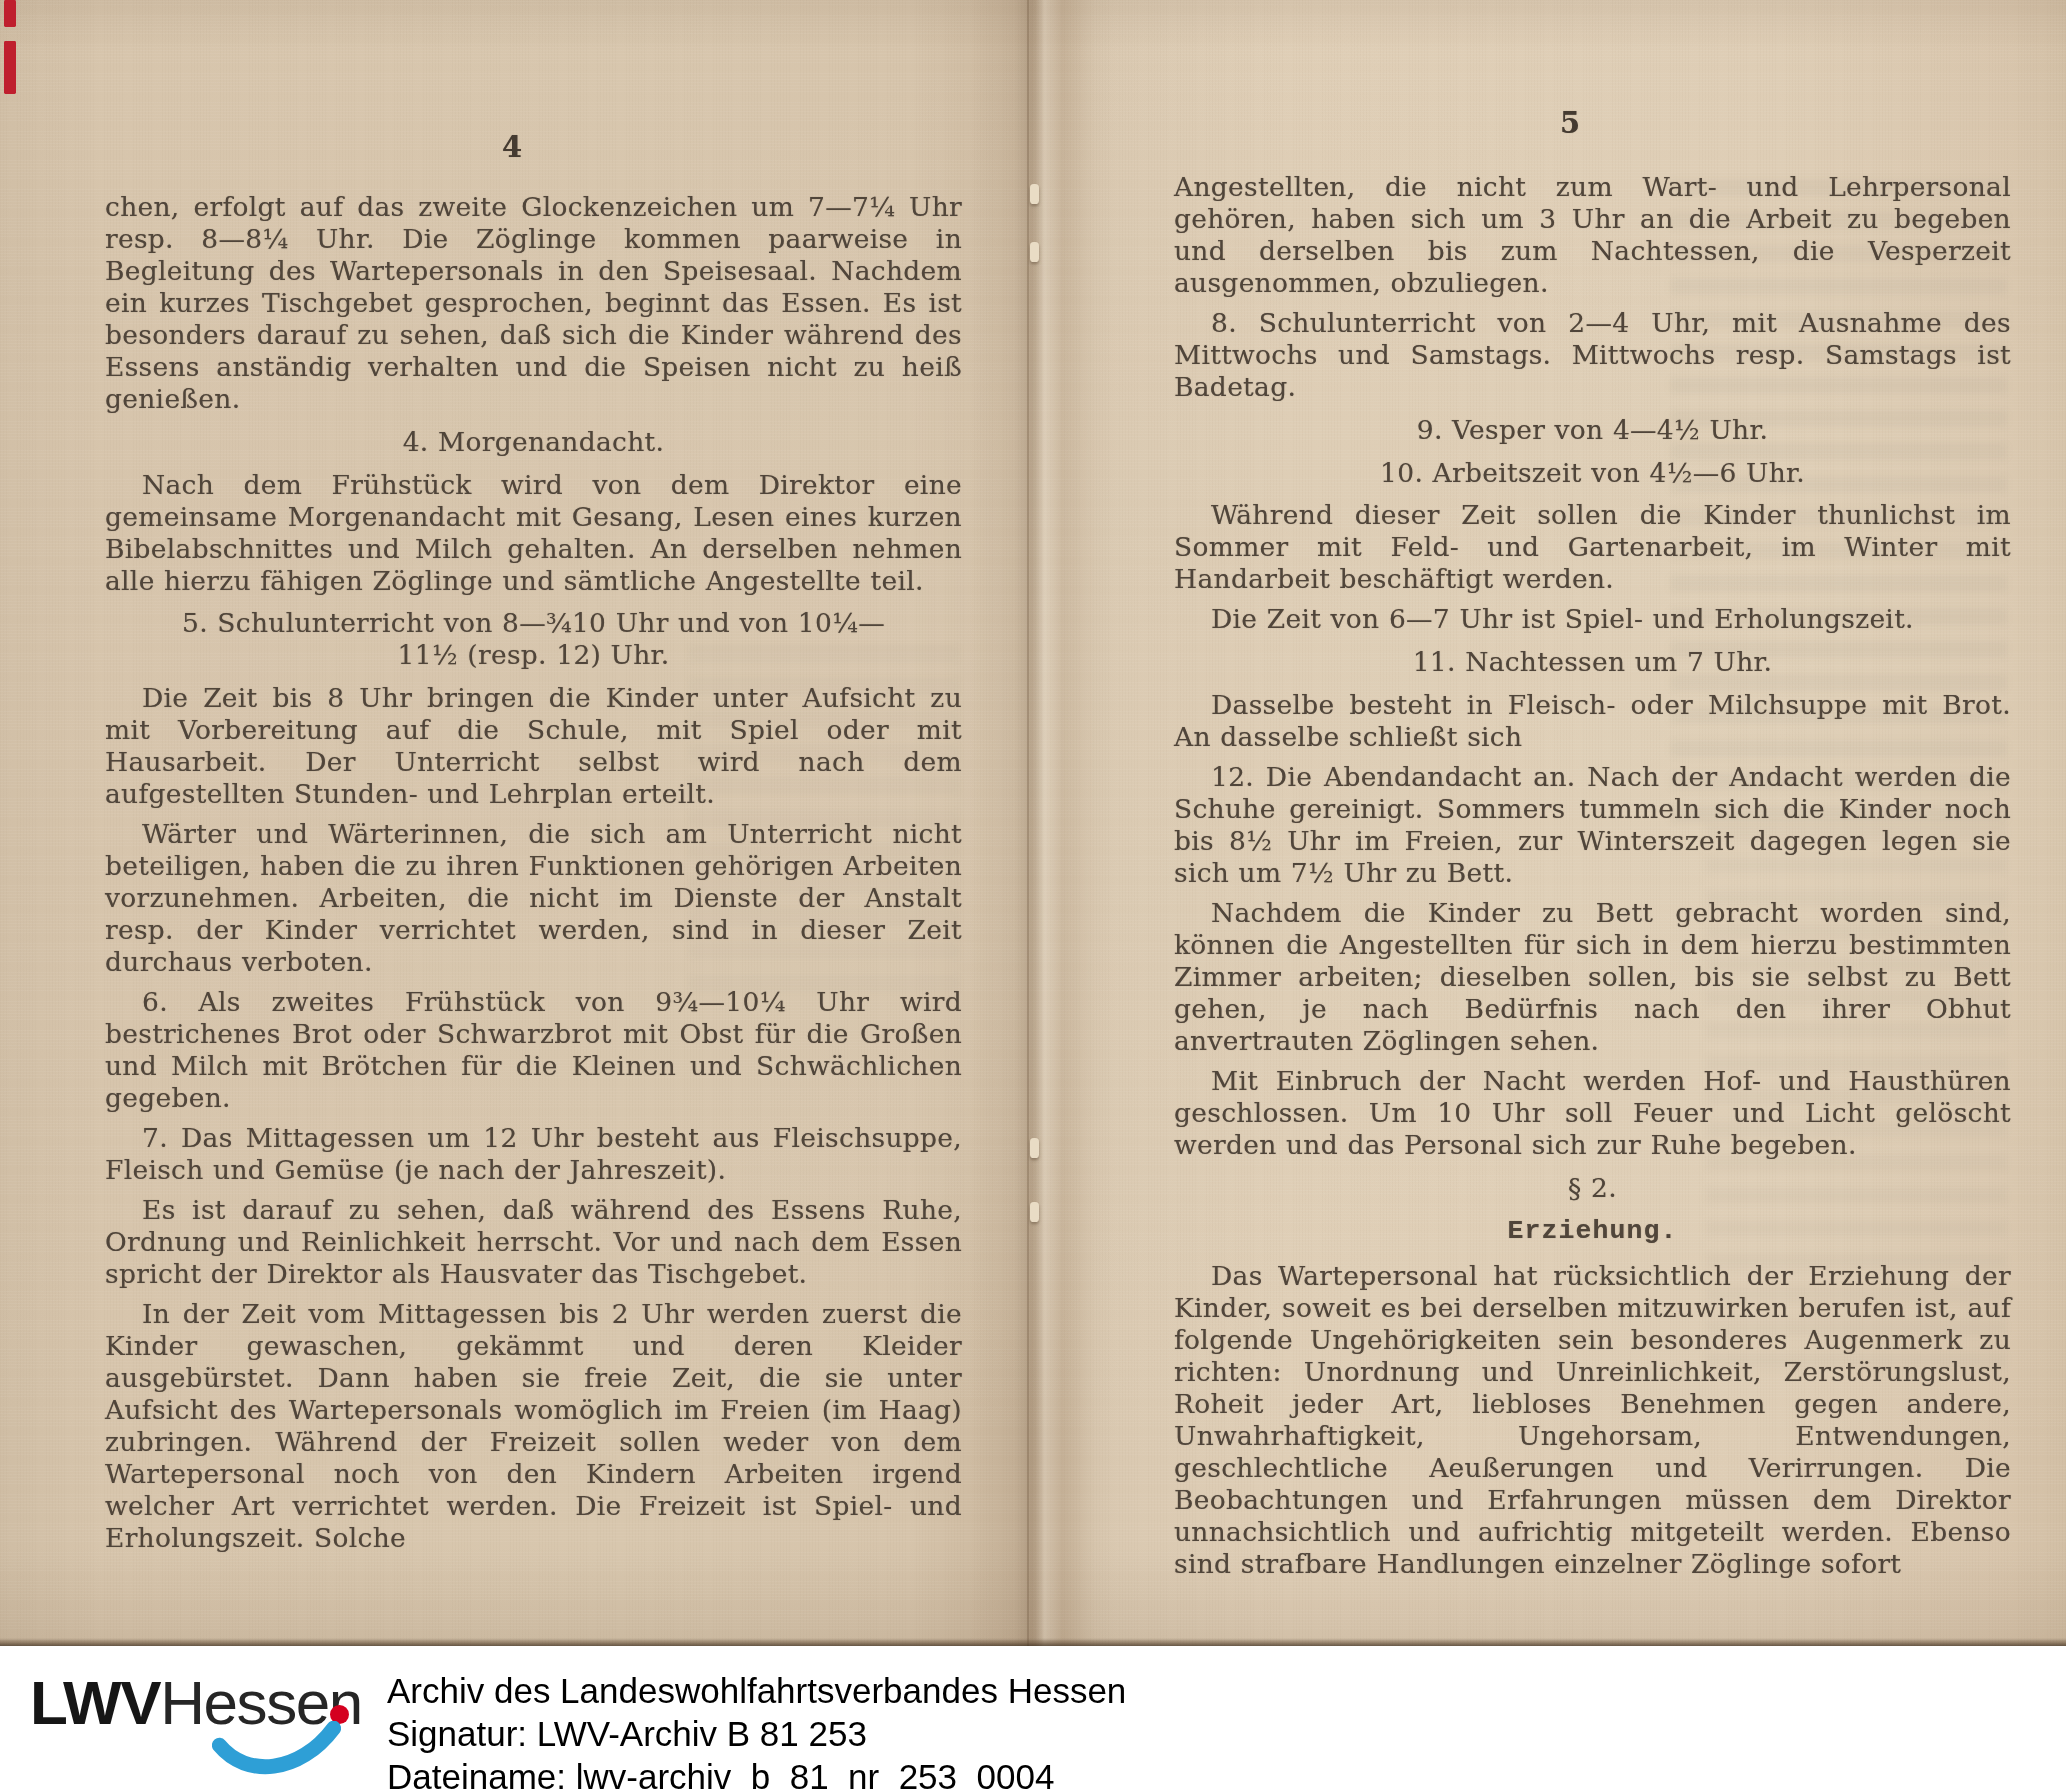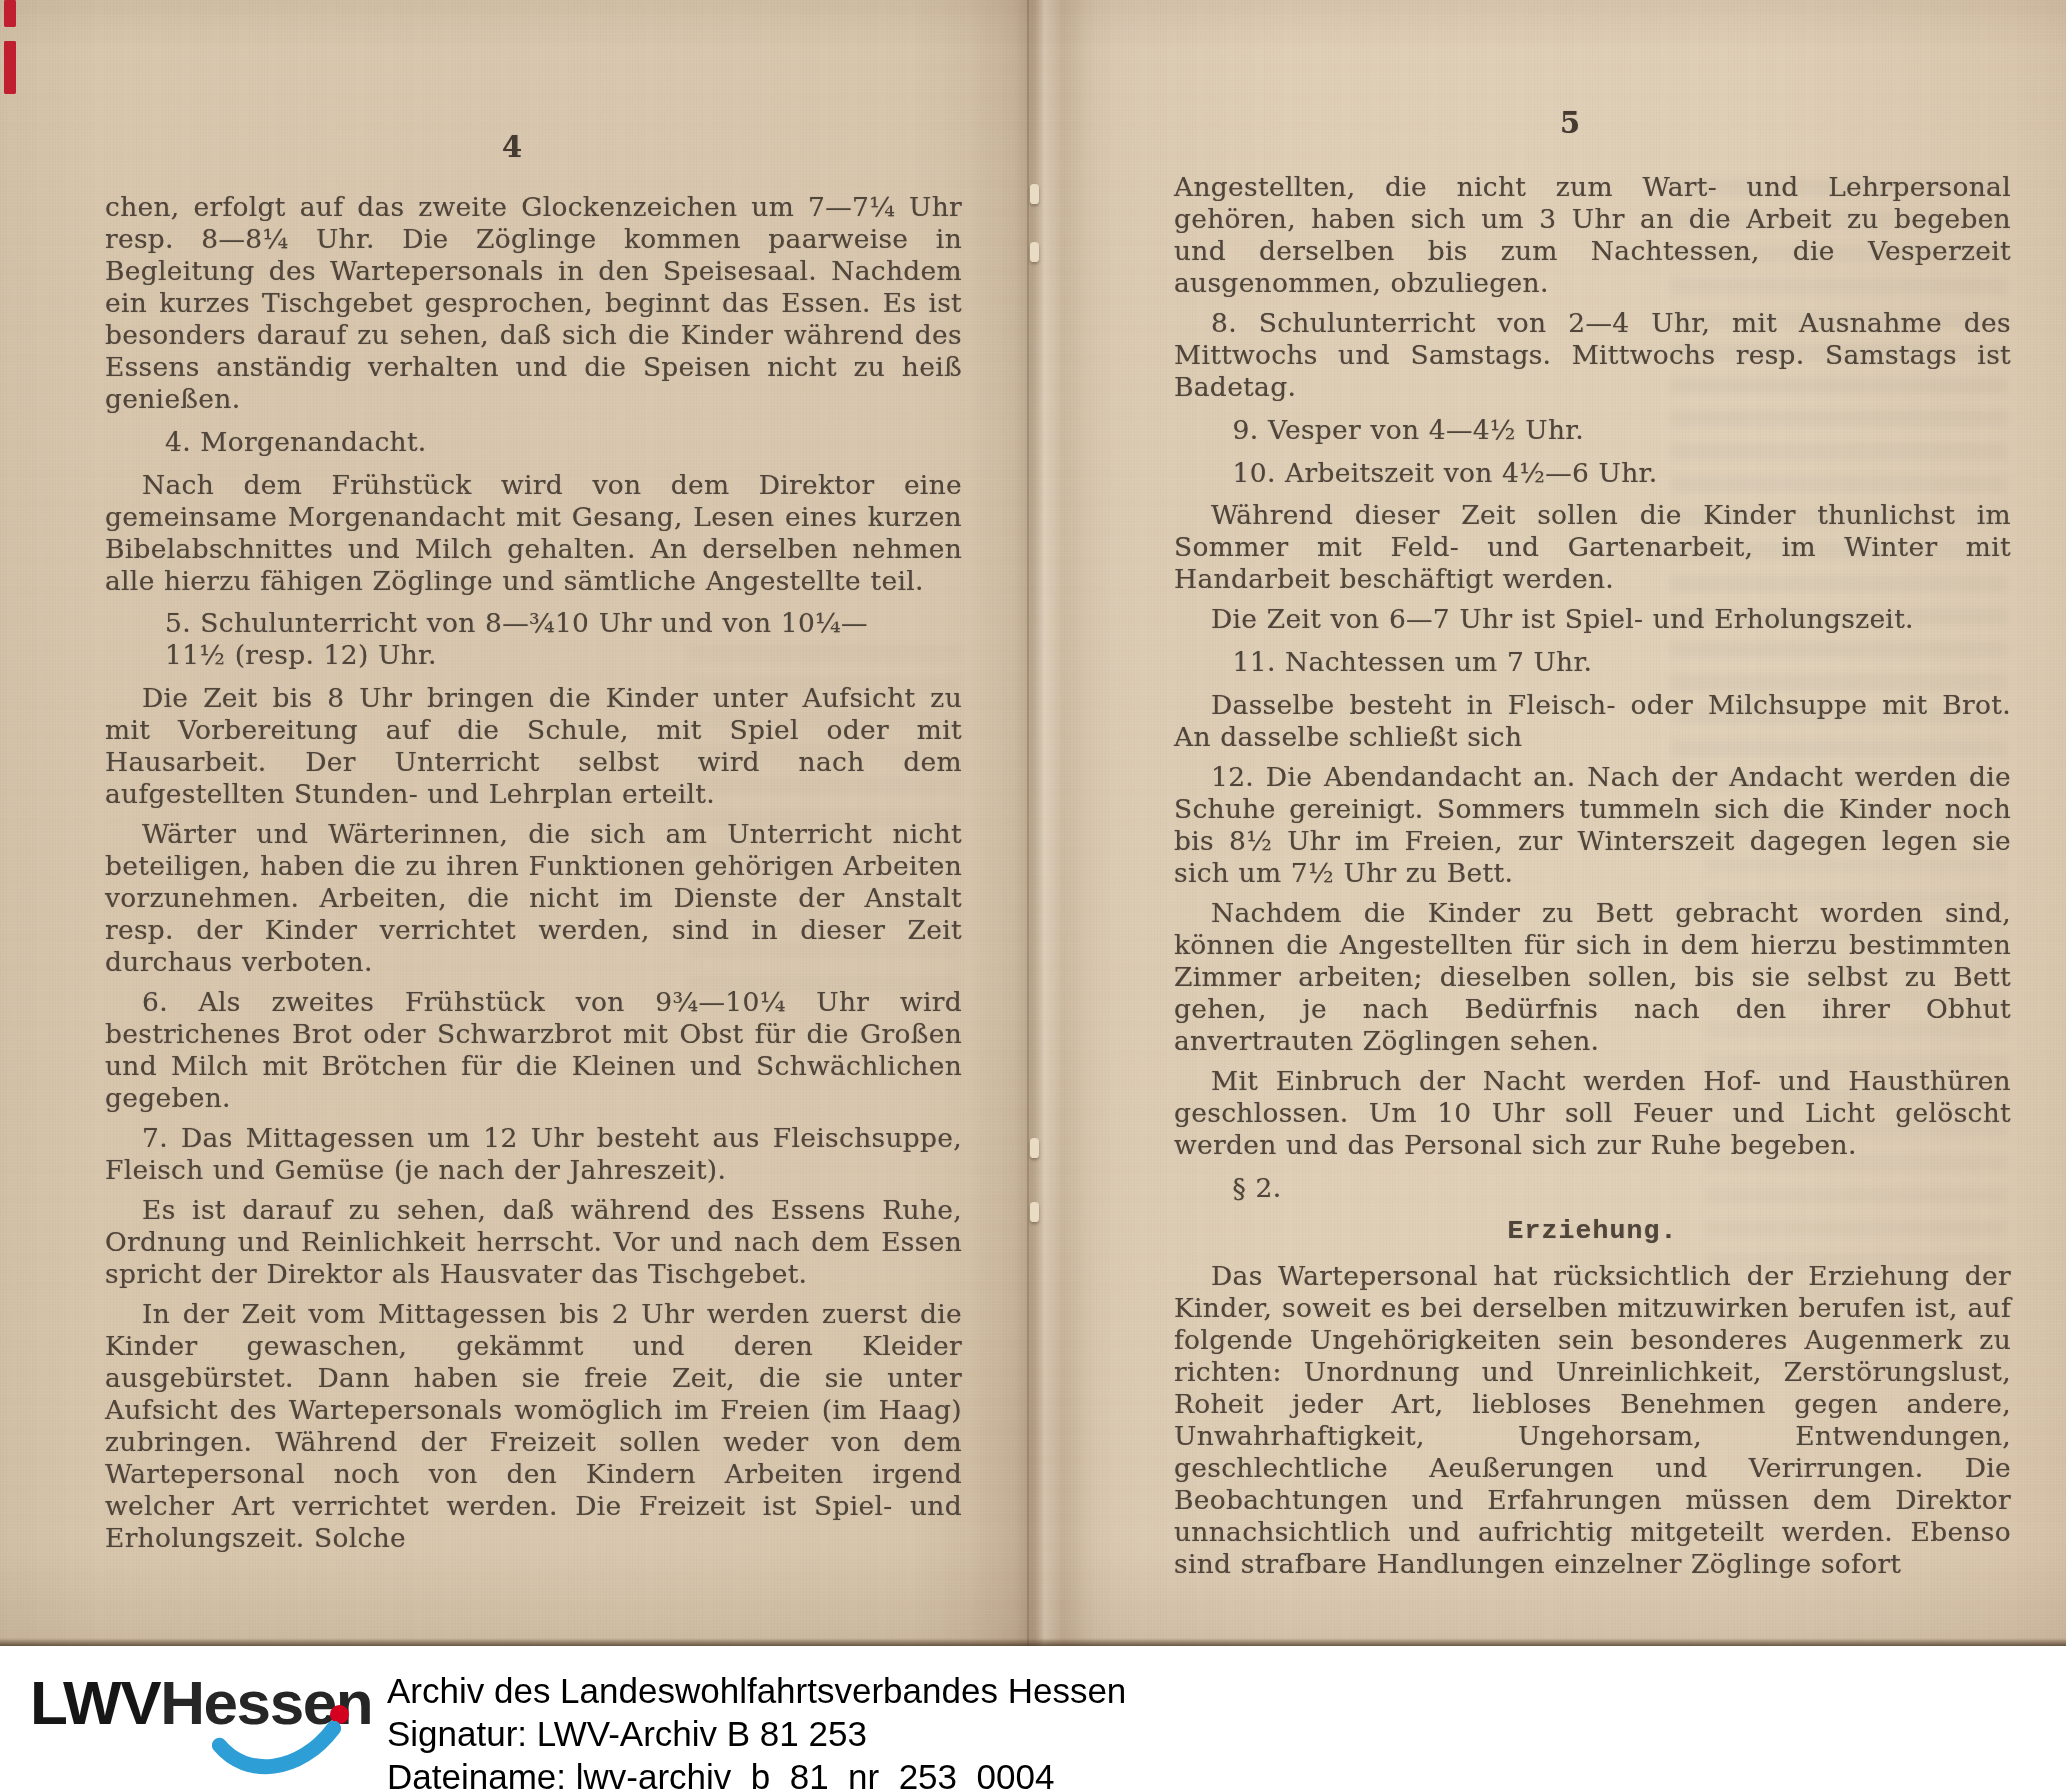--- a/index.html
+++ b/index.html
@@ -53,30 +53,30 @@
 
   .page-col{position:absolute;color:#50453a;font-size:26.5px;line-height:32px;
     text-align:justify;letter-spacing:0.3px;word-spacing:0.7px;
     text-shadow:0 0 0.9px rgba(80,69,58,0.5);}
   .left-col{left:105px;top:191px;width:857px;}
   .right-col{left:1174px;top:171px;width:837px;}
 
   .blk{margin:0 0 8px 0;}
   .para{text-indent:37px;}
   .para-flush{text-indent:0;}
-  .heading{text-align:left;text-indent:0;margin:10.8px auto 10.8px auto;max-width:86%;}
+  .heading{text-align:center;text-indent:0;margin:10.8px auto 10.8px auto;max-width:86%;}
   .heading-bold{font-weight:bold;text-align:center;text-indent:0;margin:4.3px 0 13px 0;
     letter-spacing:1.1px;font-family:Liberation Mono, monospace;}
 
   
   .footer{position:absolute;left:0;top:1646px;width:2066px;height:145px;background:#ffffff;}
   .logo{position:absolute;left:30px;top:26px;font-family:"Liberation Sans", sans-serif;
     font-size:62px;line-height:62px;color:#161616;letter-spacing:-1.4px;white-space:nowrap;}
   .logo .lwv{font-weight:800;}
-  .logo .hessen{font-weight:700;color:#262626;}
+  .logo .hessen{font-weight:400;color:#262626;}
   .logo-dot{position:absolute;left:330px;top:59px;width:19.4px;height:19.4px;border-radius:50%;
     background:#d4001f;}
   .logo-swoosh{position:absolute;left:212px;top:75px;}
   .footer-lines{position:absolute;left:387px;top:23px;font-family:"Liberation Sans", sans-serif;
     font-size:35px;line-height:43px;color:#000;}
 </style>
 </head>
 <body>
 
 <div class="screen">

